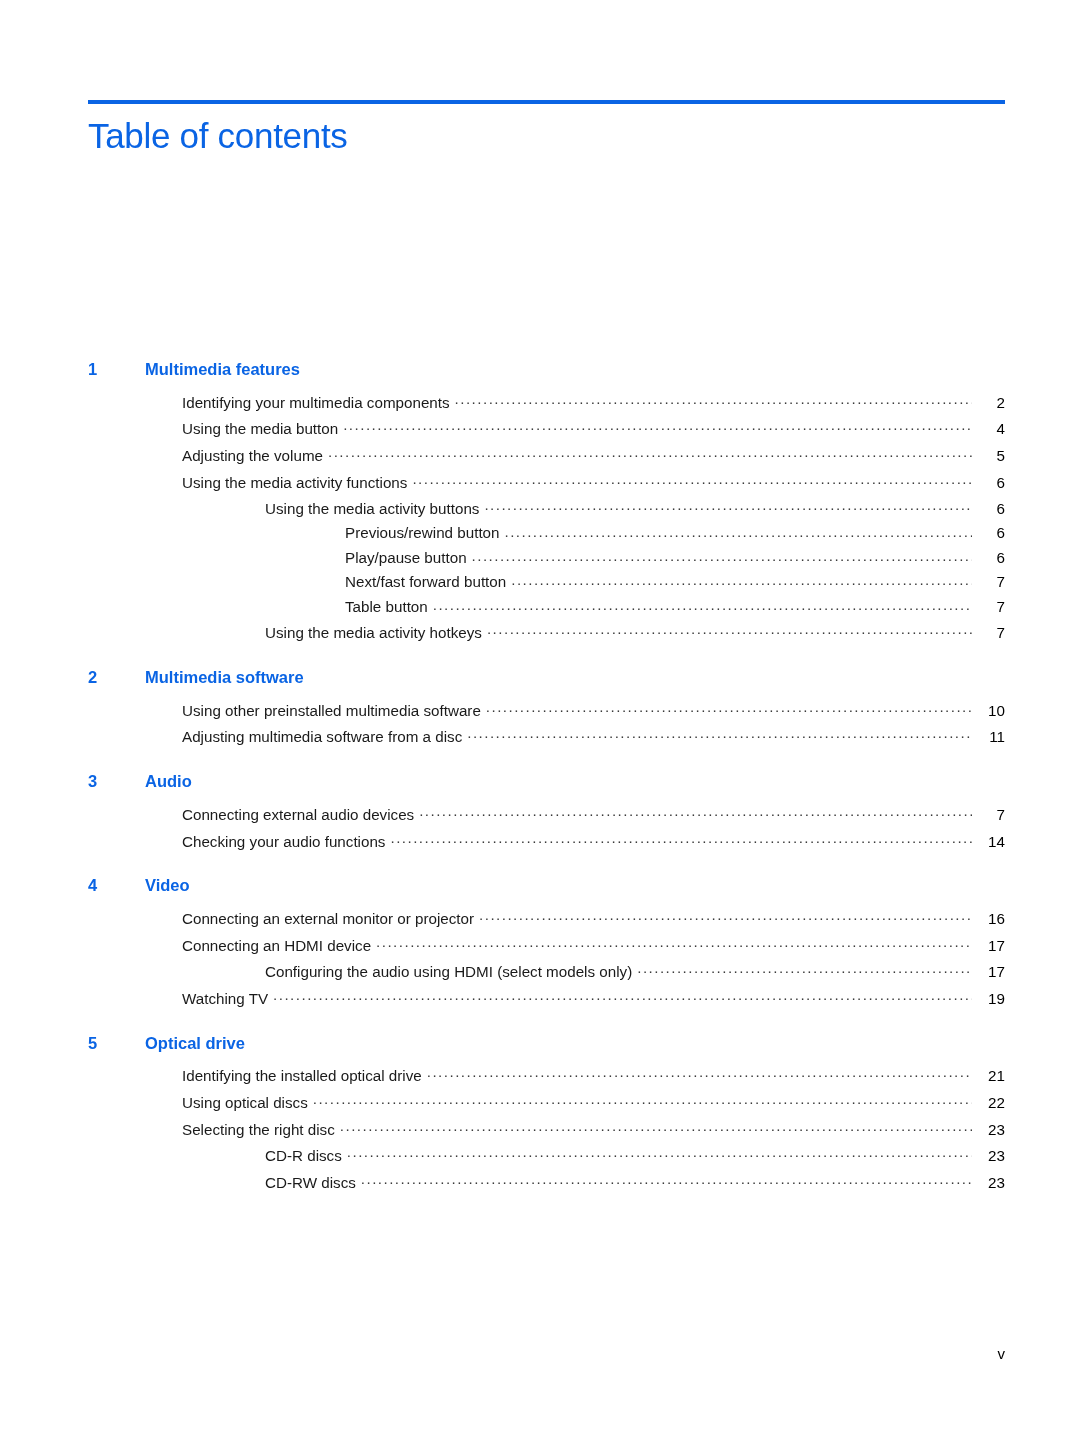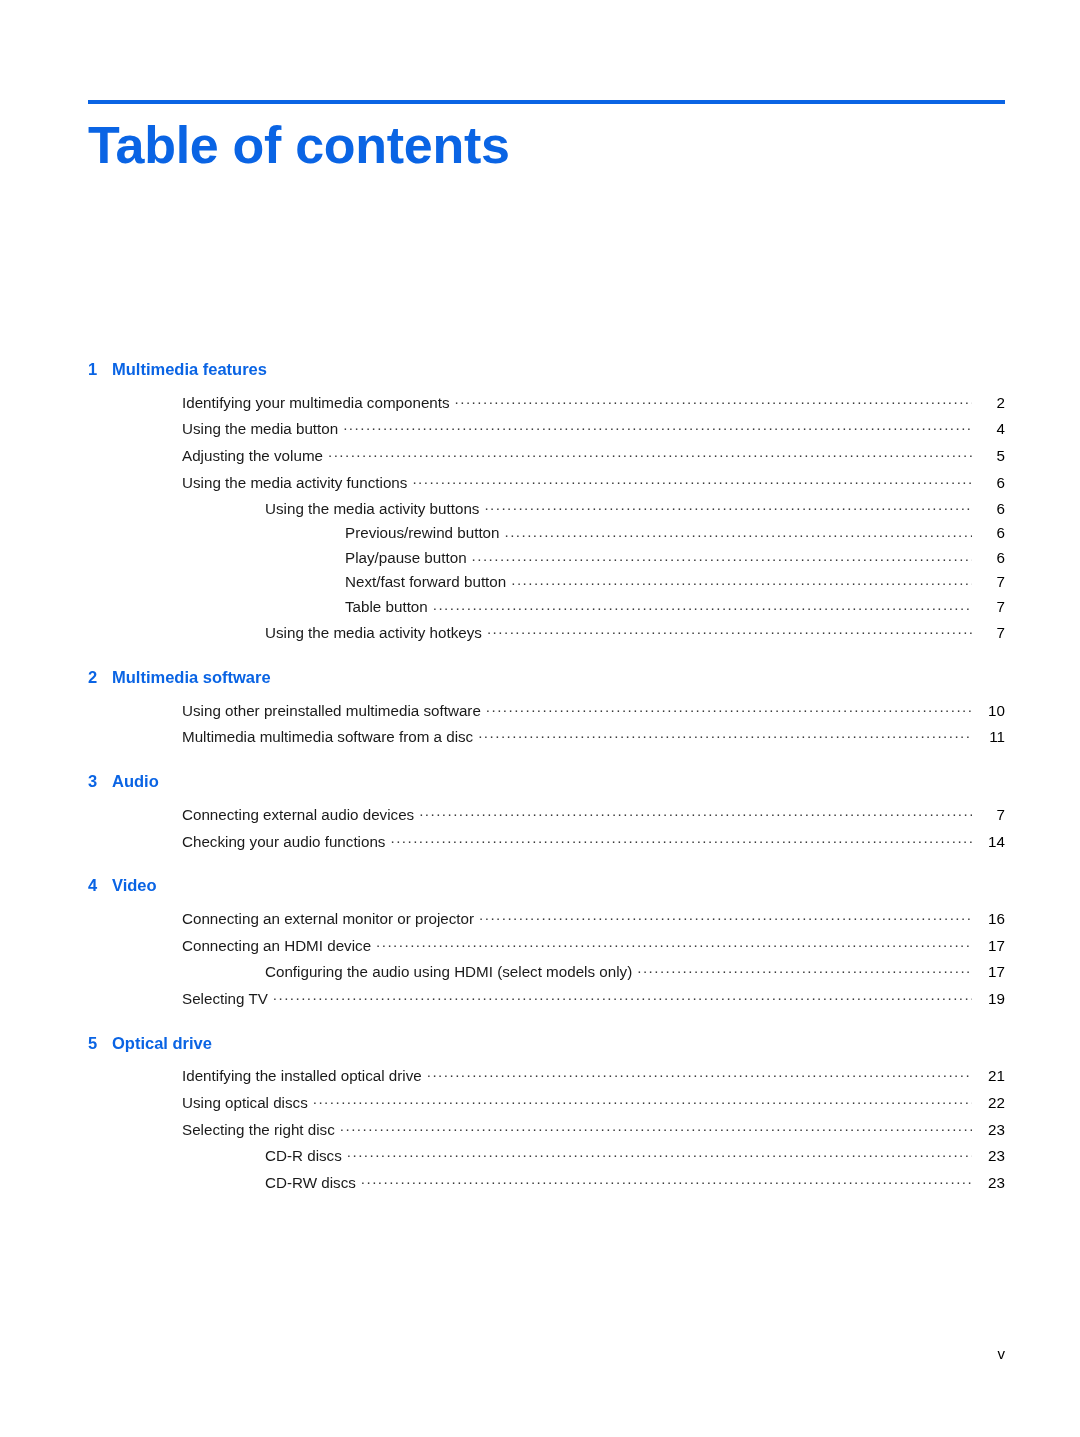--- a/index.html
+++ b/index.html
@@ -34,22 +34,22 @@
   }
 
   .title-rule {
     width: 100%;
     height: 4px;
     background: #0a64e4;
     margin: 0 0 14px 0;
   }
 
   .page-title {
-    font-size: 52px;
-    font-weight: bold;
+    font-size: 35px;
+    font-weight: normal;
     color: #0a64e4;
     letter-spacing: -0.3px;
     line-height: 1.05;
     margin: 0;
   }
 
   
   .toc {
     position: absolute;
     left: 88px;
@@ -74,20 +74,21 @@
   }
 
   .chapter-num {
     width: 24px;
     flex: 0 0 24px;
     text-align: left;
   }
 
   .chapter-title {
     white-space: nowrap;
+    margin-left: 33px;
   }
 
   
   .entry {
     display: flex;
     align-items: baseline;
     font-size: 15.2px;
     line-height: 1.0;
     color: #1a1a1a;
     padding: 4.6px 0;
@@ -212,21 +213,21 @@
         <div class="chapter-head">
           <span class="chapter-num">2</span>
           <span class="chapter-title">Multimedia software</span>
         </div>
         <div class="entry lvl1">
           <span class="label">Using other preinstalled multimedia software</span>
           <span class="leader"></span>
           <span class="pageno">10</span>
         </div>
         <div class="entry lvl1">
-          <span class="label">Multimedia multimedia software from a disc</span>
+          <span class="label">Adjusting multimedia software from a disc</span>
           <span class="leader"></span>
           <span class="pageno">11</span>
         </div>
       </div>
       <div class="chapter">
         <div class="chapter-head">
           <span class="chapter-num">3</span>
           <span class="chapter-title">Audio</span>
         </div>
         <div class="entry lvl1">
@@ -254,21 +255,21 @@
           <span class="label">Connecting an HDMI device</span>
           <span class="leader"></span>
           <span class="pageno">17</span>
         </div>
         <div class="entry lvl2">
           <span class="label">Configuring the audio using HDMI (select models only)</span>
           <span class="leader"></span>
           <span class="pageno">17</span>
         </div>
         <div class="entry lvl1">
-          <span class="label">Selecting TV</span>
+          <span class="label">Watching TV</span>
           <span class="leader"></span>
           <span class="pageno">19</span>
         </div>
       </div>
       <div class="chapter">
         <div class="chapter-head">
           <span class="chapter-num">5</span>
           <span class="chapter-title">Optical drive</span>
         </div>
         <div class="entry lvl1">

